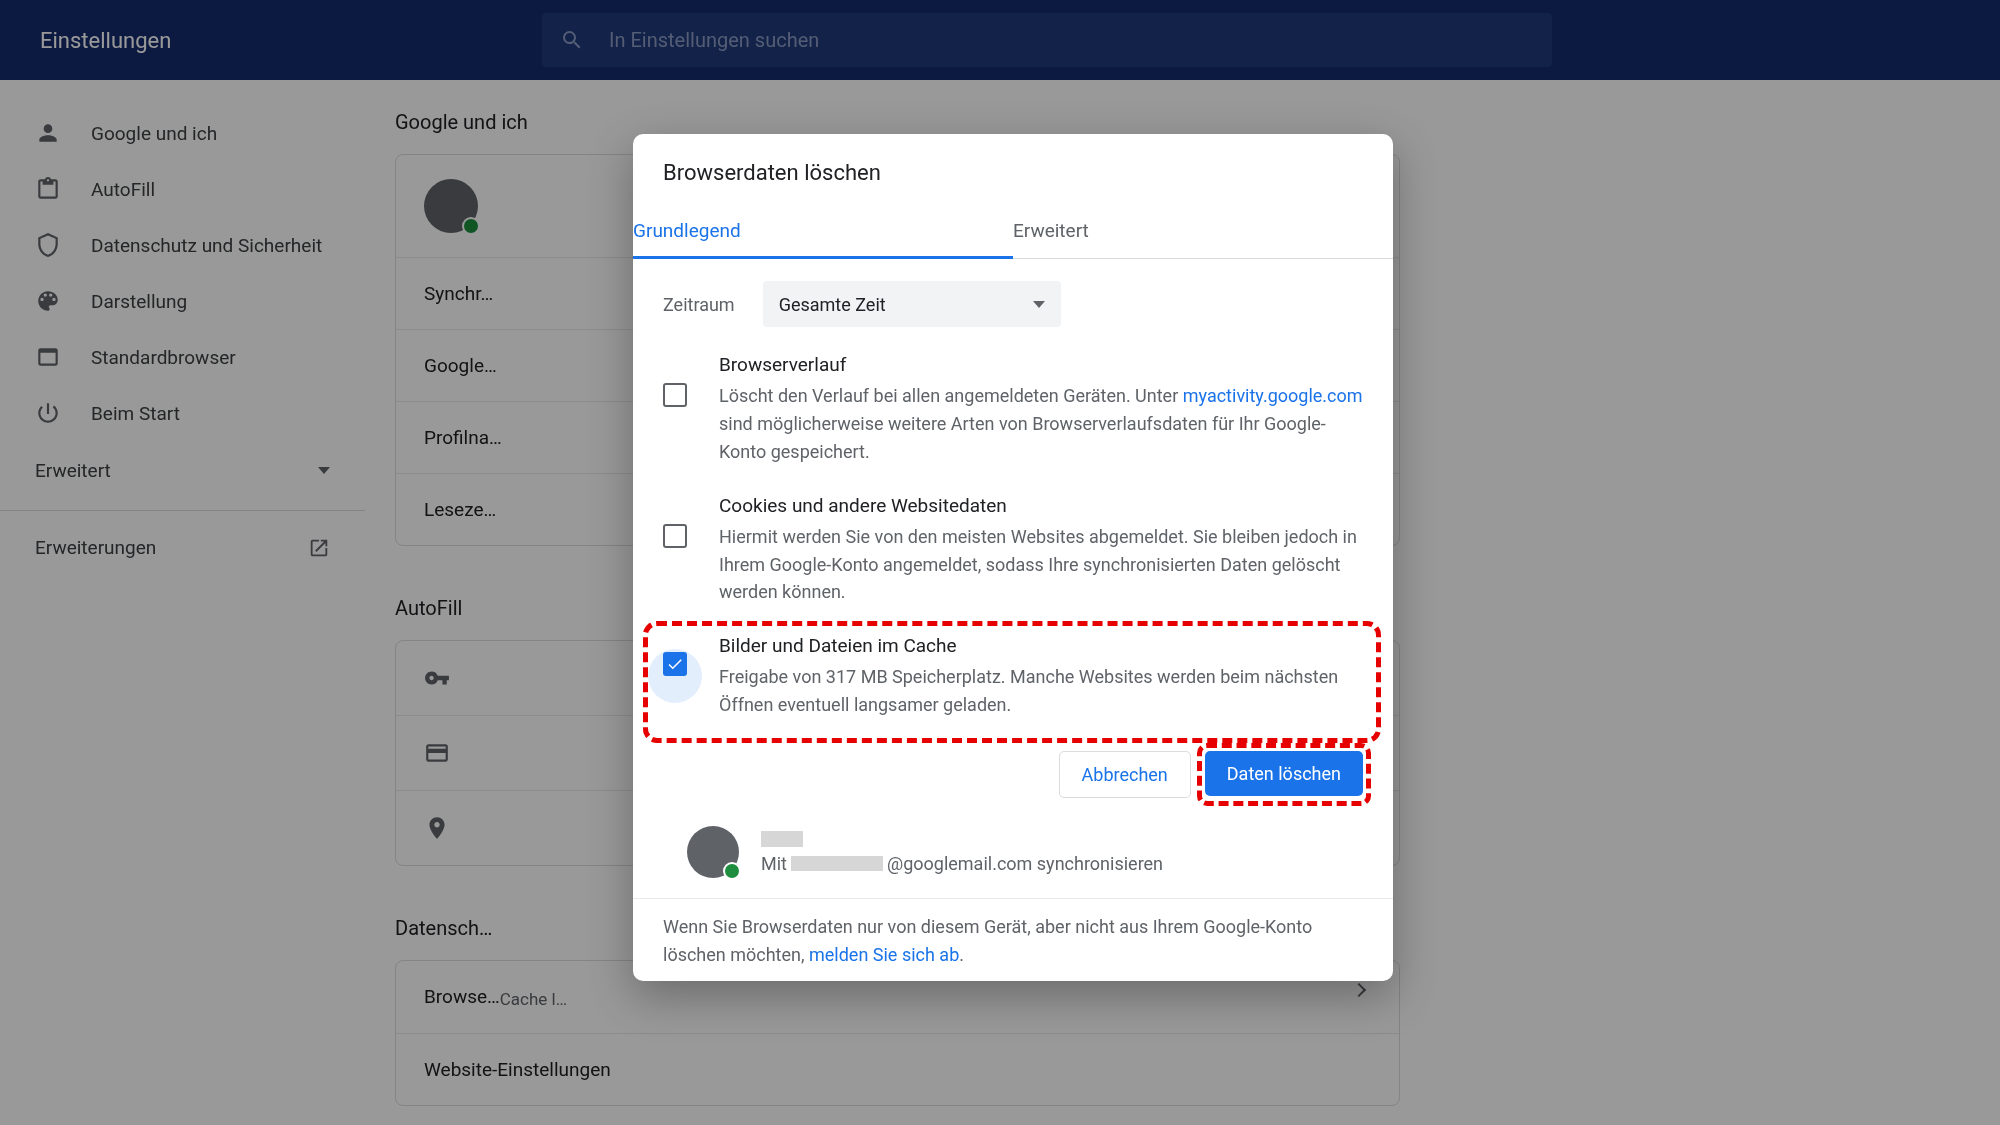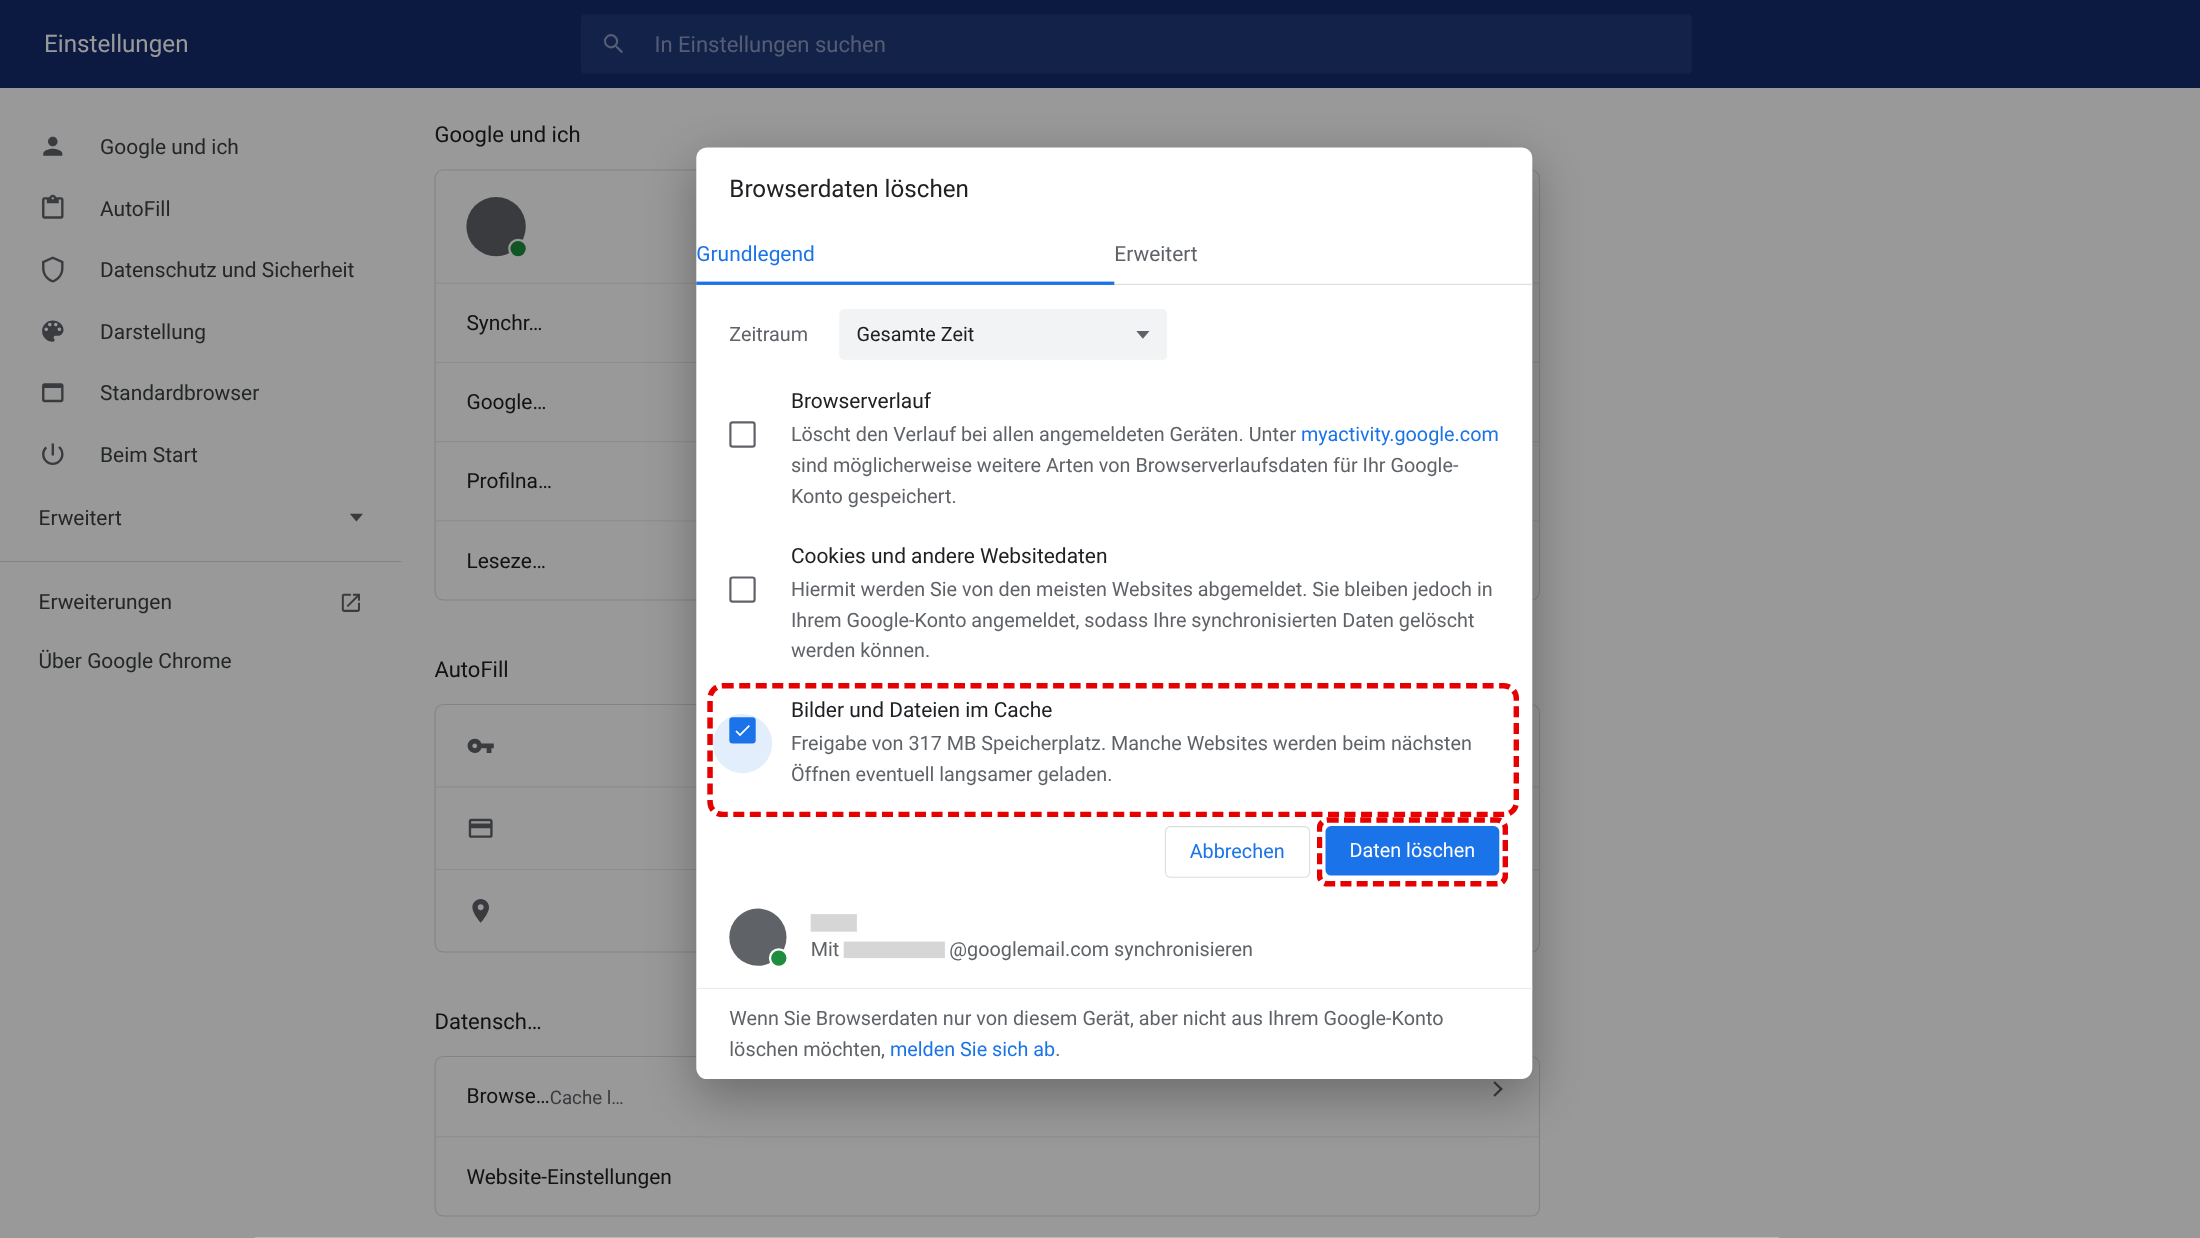--- a/index.html
+++ b/index.html
@@ -9,21 +9,21 @@
   background: #152a6b;
   height: 80px;
   display: flex;
   align-items: center;
   padding: 0 40px;
   position: relative;
 }
 .header-title { color: #fff; font-size: 22px; font-weight: 400; }
 .search-box {
   position: absolute;
-  left: 528px;
+  left: 542px;
   width: 1010px;
   height: 54px;
   background: #1e3a7a;
   border-radius: 4px;
   display: flex;
   align-items: center;
   padding: 0 18px;
 }
 .search-box svg { width: 24px; height: 24px; fill: #8e9bc4; }
 .search-placeholder { color: #8e9bc4; font-size: 20px; margin-left: 25px; }
@@ -254,20 +254,21 @@
   border-radius: 5px;
   cursor: pointer;
   border: none;
   position: relative;
 }
 
 .account-row {
   display: flex;
   align-items: center;
   padding: 4px 30px 20px 30px;
+  margin-left: 24px;
 }
 .avatar-small {
   width: 52px; height: 52px; border-radius: 50%;
   background: #5f6368; position: relative; margin-right: 22px;
 }
 .account-text { display: flex; flex-direction: column; gap: 6px; }
 .account-name { width: 42px; height: 16px; background: #d6d6d6; }
 .account-email { display: flex; align-items: center; font-size: 18px; color: #5f6368; }
 .email-mask { display: inline-block; width: 92px; height: 15px; background: #d6d6d6; margin: 0 4px; }
 
@@ -337,23 +338,20 @@
       <span>Erweitert</span>
       <span class="tri-down"></span>
     </div>
     <div class="divider"></div>
     <div class="sidebar-bottom-item">
       <span>Erweiterungen</span>
       <svg viewBox="0 0 24 24">
           <path d="M19 19H5V5h7V3H5c-1.11 0-2 .9-2 2v14c0 1.1.89 2 2 2h14c1.1 0 2-.9 2-2v-7h-2v7zM14 3v2h3.59l-9.83 9.83 1.41 1.41L19 6.41V10h2V3h-7z"></path>
         </svg>
     </div>
-    <div class="sidebar-bottom-item">
-      <span>Über Google Chrome</span>
-    </div>
   </div>
 
   <div class="content">
     <div class="section-title">Google und ich</div>
     <div class="card">
       <div class="card-row">
         <div class="avatar-big">
             <div class="avatar-badge"></div>
           </div>
         <button class="deactivate-btn">Deaktivieren</button>

